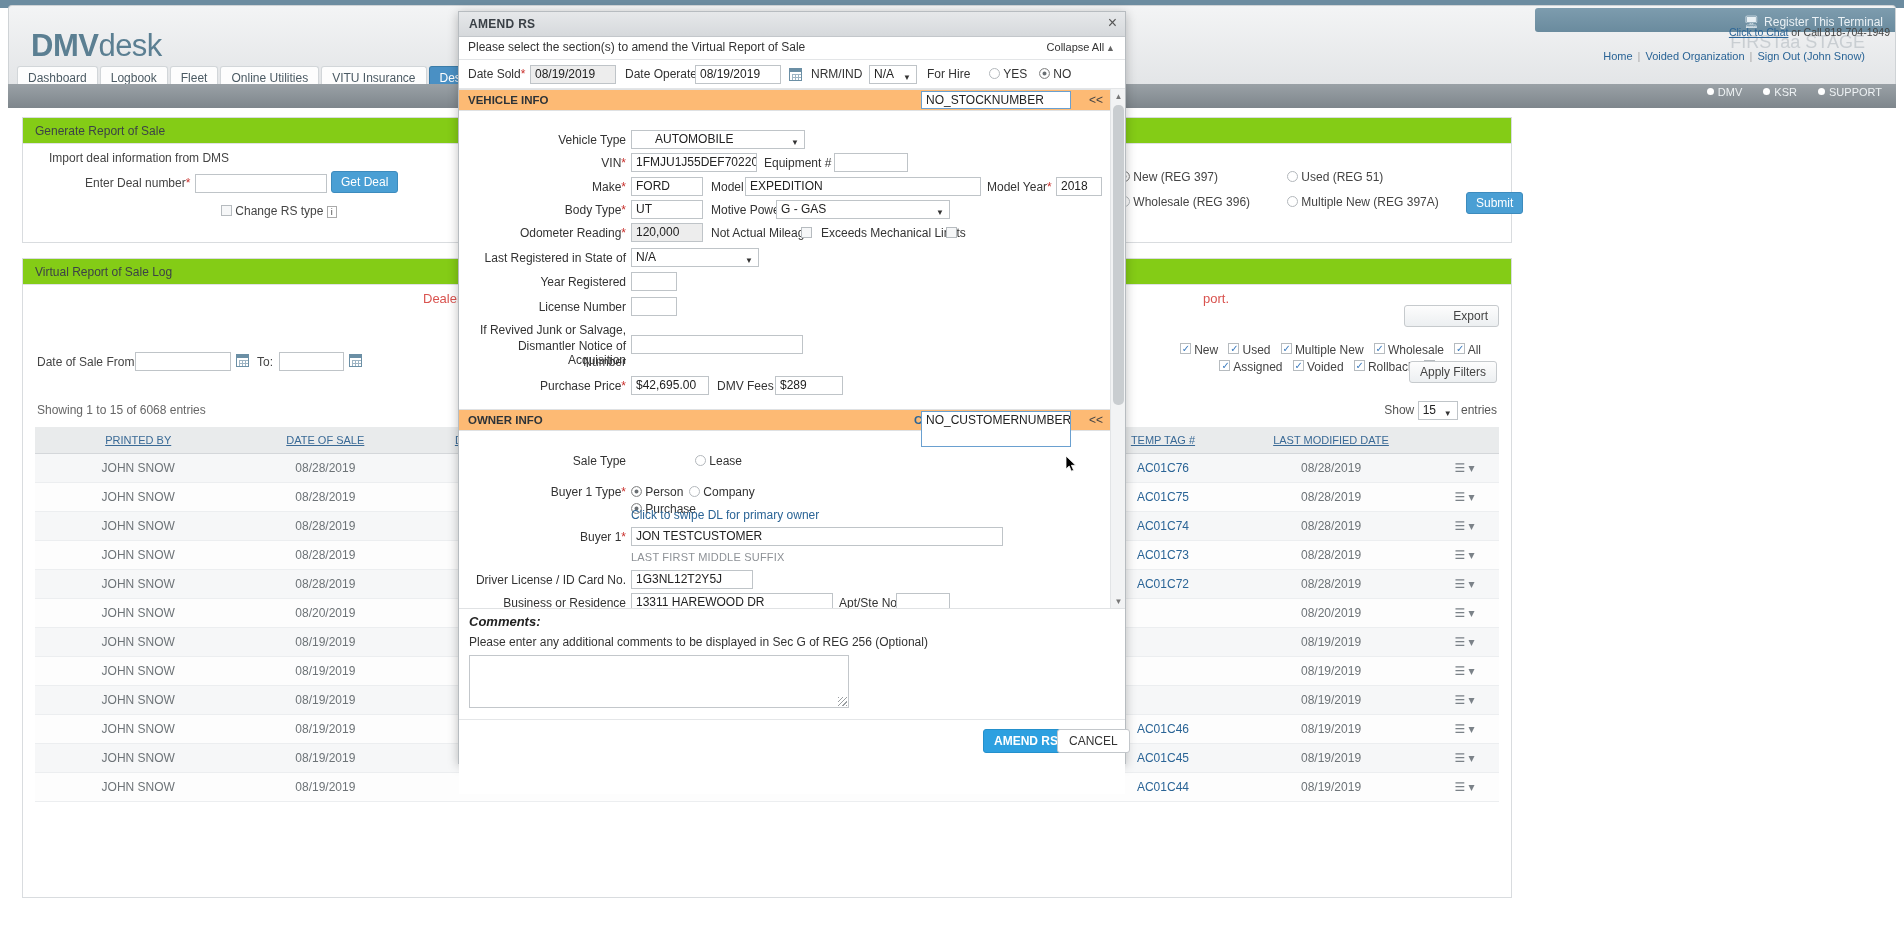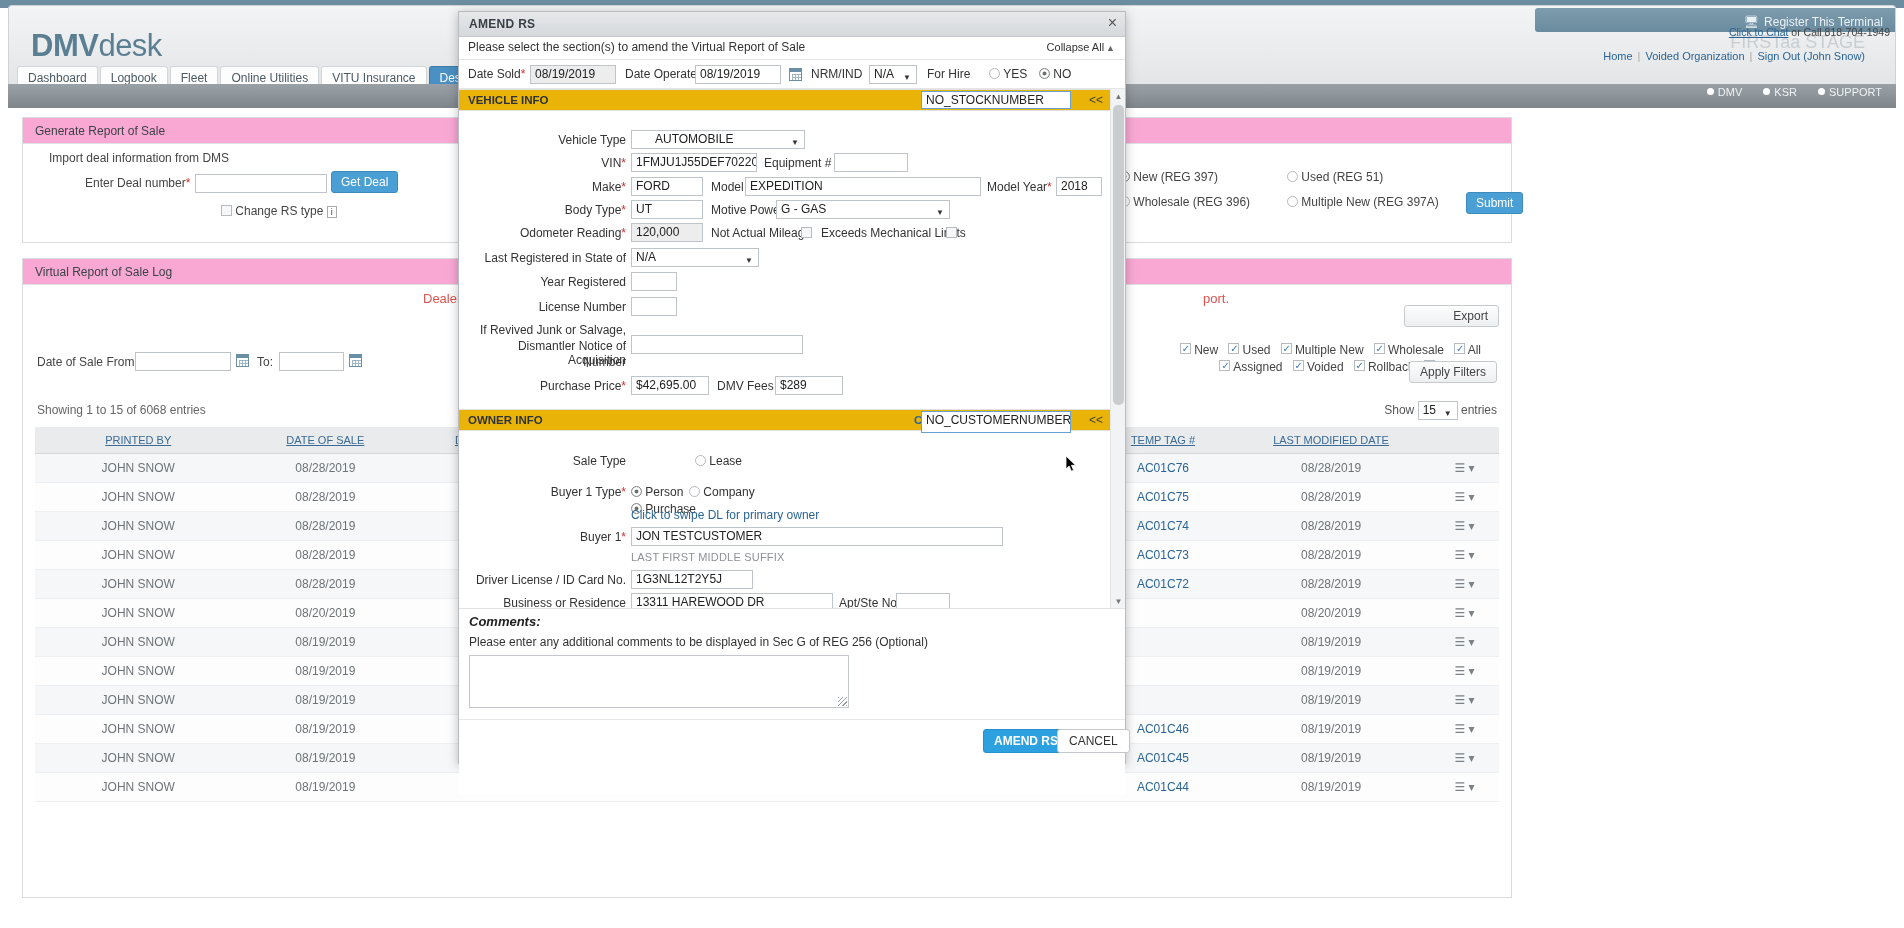--- a/index.html
+++ b/index.html
@@ -54,21 +54,21 @@
   .graybar { position:absolute; left:8px; top:84px; width:1888px; height:24px;
     background:linear-gradient(#9aa1a6,#7e868c); }
   .graybar .r { position:absolute; right:14px; top:2px; font-size:11px; color:#eef2f4; }
   .graybar .r .it { margin-left:18px; }
   .graybar .r .dot { display:inline-block; width:7px; height:7px; border-radius:50%;
     background:#fff; margin-right:4px; vertical-align:1px;}
   .chatline { position:absolute; right:14px; top:26px; font-size:10.5px; color:#444; }
   .chatline a { color:#2a6496; text-decoration:underline; }
 
   .panel { position:absolute; border:1px solid #d9dcdf; background:#fff; }
-  .panel-hd { height:26px; line-height:26px; padding-left:12px; background:#f9a8d4;
+  .panel-hd { height:26px; line-height:26px; padding-left:12px; background:#84cc16;
     border-bottom:1px solid #dfe2e4; font-size:12px; color:#3c4247; }
 
   .p1 { left:22px; top:117px; width:1490px; height:126px; }
   .p1 .lbl { position:absolute; font-size:12px; color:#444; }
   .inp { border:1px solid #bfc4c8; background:#fff; height:19px; font-size:12px;
     padding:0 4px; font-family:"Liberation Sans", sans-serif; color:#222; }
   .btn-blue { background:#4a9fd4; color:#fff; border:1px solid #3d8bbd; border-radius:3px;
     font-size:12px; padding:3px 9px; cursor:pointer; font-family:"Liberation Sans", sans-serif;}
   .radio-o { display:inline-block; width:11px; height:11px; border:1px solid #b3b8bc;
     border-radius:50%; background:#fff; vertical-align:-1px; }
@@ -126,21 +126,21 @@
   .modal-body { position:relative; height:520px; overflow:hidden; border-bottom:1px solid #e0e2e4;}
   .scrollview { position:absolute; left:0; top:0; width:652px; height:520px; }
   .scrollbar { position:absolute; right:0; top:0; width:15px; height:520px;
     background:#f2f3f4; border-left:1px solid #e2e4e6; }
   .sb-up, .sb-dn { position:absolute; left:0; width:15px; height:15px; font-size:8px;
     text-align:center; color:#777; line-height:15px; cursor:pointer;}
   .sb-up { top:0; } .sb-dn { bottom:0; }
   .sb-thumb { position:absolute; left:2px; top:16px; width:11px; height:300px;
     background:#c9cdd0; border-radius:5px; cursor:pointer;}
 
-  .sechd { height:22px; background:#eab308; border-top:1px solid #dfe1e3;
+  .sechd { height:22px; background:#fdba74; border-top:1px solid #dfe1e3;
     border-bottom:1px solid #dfe1e3; position:relative; }
   .sechd .n { position:absolute; left:9px; top:4px; font-size:11.5px; font-weight:bold; color:#2d3338; }
   .sechd .k { position:absolute; right:130px; top:4px; font-size:11.5px; font-weight:bold; color:#2a6496; }
   .sechd .ki { position:absolute; right:40px; top:2px; width:150px; }
   .sechd .collapse { position:absolute; right:8px; top:3px; font-size:12px; color:#444; cursor:pointer;}
 
   .frm { position:relative; padding:8px 0 10px 0; }
   .frm .lbl { position:absolute; font-size:12px; color:#333; text-align:right; }
   .frm .fi { position:absolute; }
 
@@ -487,21 +487,21 @@
 
         <div class="lbl" style="left:0; top:268px; width:167px;"><span>Purchase Price</span><span class="req">*</span></div>
         <div class="tin fi" style="left:172px; top:265px; width:78px;">$42,695.00</div>
         <div class="lbl fi" style="left:258px; top:268px; text-align:left; width:80px;">DMV Fees</div>
         <div class="tin fi" style="left:316px; top:265px; width:68px;">$289</div>
       </div>
 
       <div class="sechd">
         <div class="n">OWNER INFO</div>
         <div class="k">Customer #:</div>
-        <div class="tin hl ki" style="top:1px; height:22px;">NO_CUSTOMERNUMBER</div>
+        <div class="tin hl ki" style="top:1px; height:36px;">NO_CUSTOMERNUMBER</div>
         <div class="collapse">&lt;&lt;</div>
       </div>
 
       <div class="frm" style="height:210px;">
         <div class="lbl" style="left:0; top:23px; width:167px;">Sale Type</div>
         <div class="lbl fi" style="left:172px; top:23px; text-align:left;margin-top:48px;"><span class="radio-o on"></span> <span>Purchase</span></div>
         <div class="lbl fi" style="left:236px; top:23px; text-align:left;"><span class="radio-o"></span> <span>Lease</span></div>
 
         <div class="lbl" style="left:0; top:54px; width:167px;"><span>Buyer 1 Type</span><span class="req">*</span></div>
         <div class="lbl fi" style="left:172px; top:54px; text-align:left;"><span class="radio-o on"></span> <span>Person</span></div>

